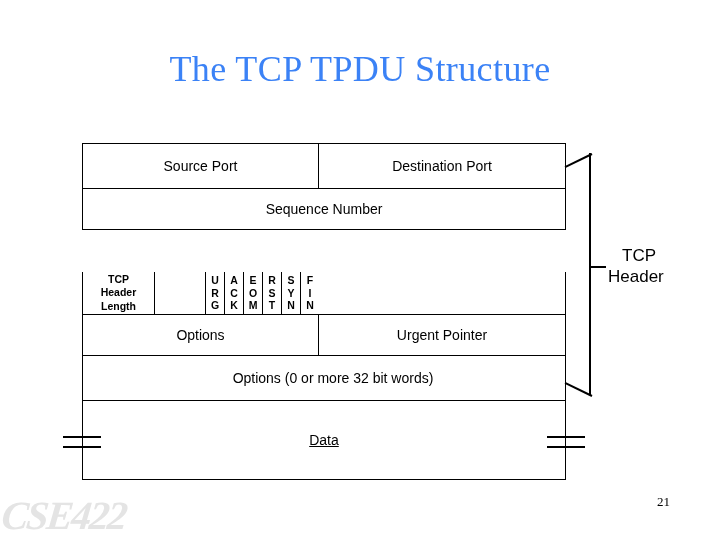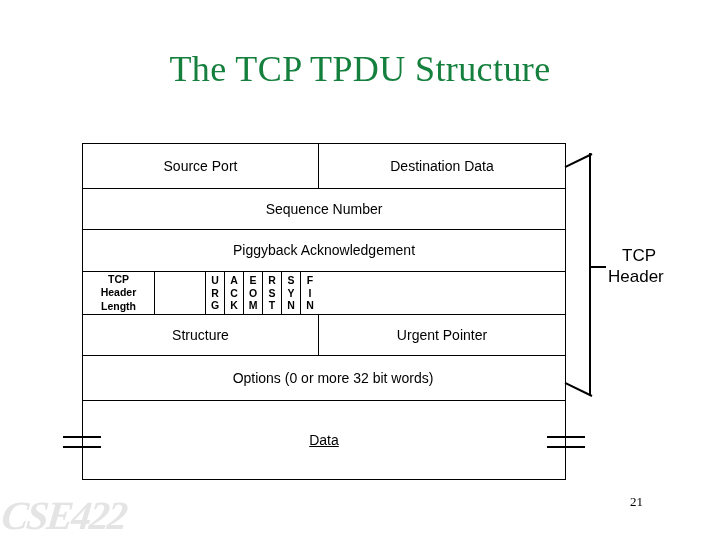--- a/index.html
+++ b/index.html
@@ -21,21 +21,21 @@
   #slide-title {
     position: absolute;
     left: 0;
     top: 48px;
     width: 720px;
     text-align: center;
     font-family: "Liberation Serif", serif;
     font-size: 36px;
     font-weight: 400;
     letter-spacing: 0.4px;
-    color: #15803d;
+    color: #3b82f6;
     white-space: nowrap;
   }
 
   
   #tcp-diagram {
     position: absolute;
     left: 82px;
     top: 143px;
     width: 484px;
     height: 338px;
@@ -177,21 +177,21 @@
   }
   #tcp-header-label span { display: block; }
   #tcp-header-label .l1 { padding-left: 14px; }
 
   
   #page-number {
     position: absolute;
     left: 630px;
     top: 494px;
     width: 40px;
-    text-align: left;
+    text-align: right;
     font-family: "Liberation Serif", serif;
     font-size: 13px;
     color: #000000;
   }
 
   
   #watermark {
     position: absolute;
     left: 2px;
     top: 492px;
@@ -210,30 +210,27 @@
 <body>
 
 <div id="slide">
 
   <div id="slide-title">The TCP TPDU Structure</div>
 
   <div id="tcp-diagram">
 
     <div class="row first" id="row-ports">
       <div class="cell half-left">Source Port</div>
-      <div class="cell half-right divider">Destination Data</div>
+      <div class="cell half-right divider">Destination Port</div>
     </div>
 
     <div class="row" id="row-seq">
       <div class="cell full">Sequence Number</div>
     </div>
 
-    <div class="row" id="row-ack">
-      <div class="cell full">Piggyback Acknowledgement</div>
-    </div>
 
     <div class="row" id="row-flags">
       <div class="cell" id="thl-cell">
         <span>TCP</span>
         <span>Header</span>
         <span>Length</span>
       </div>
       <div class="cell divider" id="reserved-cell"></div>
 
       <div class="cell flag-cell">
@@ -263,21 +260,21 @@
       </div>
       <div class="cell flag-cell">
         <span class="fl">F</span>
         <span class="fl">I</span>
         <span class="fl">N</span>
       </div>
 
     </div>
 
     <div class="row" id="row-checksum">
-      <div class="cell half-left">Structure</div>
+      <div class="cell half-left">Options</div>
       <div class="cell half-right divider">Urgent Pointer</div>
     </div>
 
     <div class="row" id="row-options">
       <div class="cell full">Options (0 or more 32 bit words)</div>
     </div>
 
     <div class="row" id="row-data">
       <div class="cell full">Data</div>
     </div>

